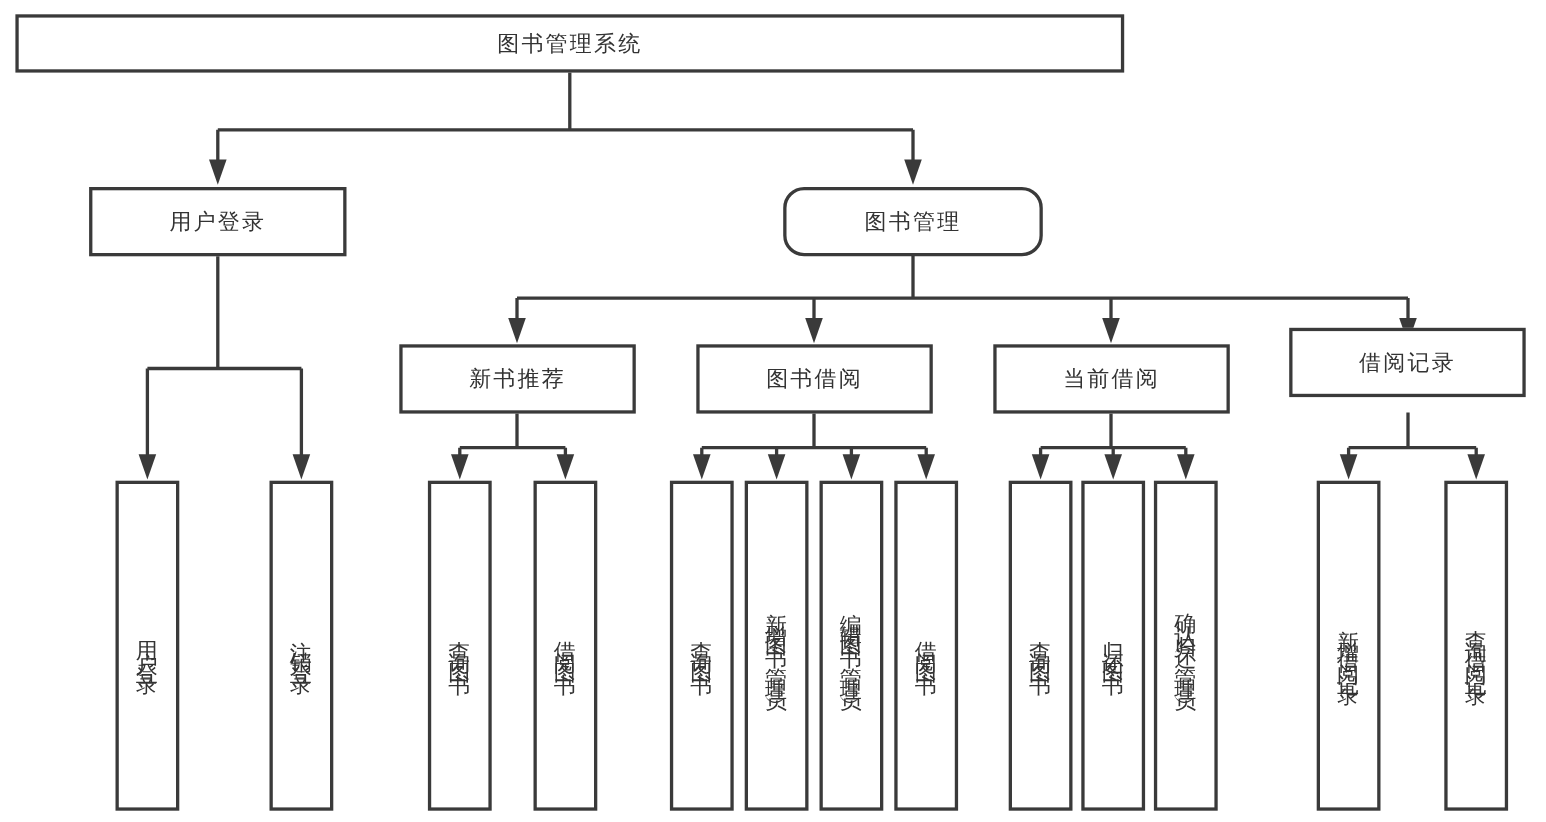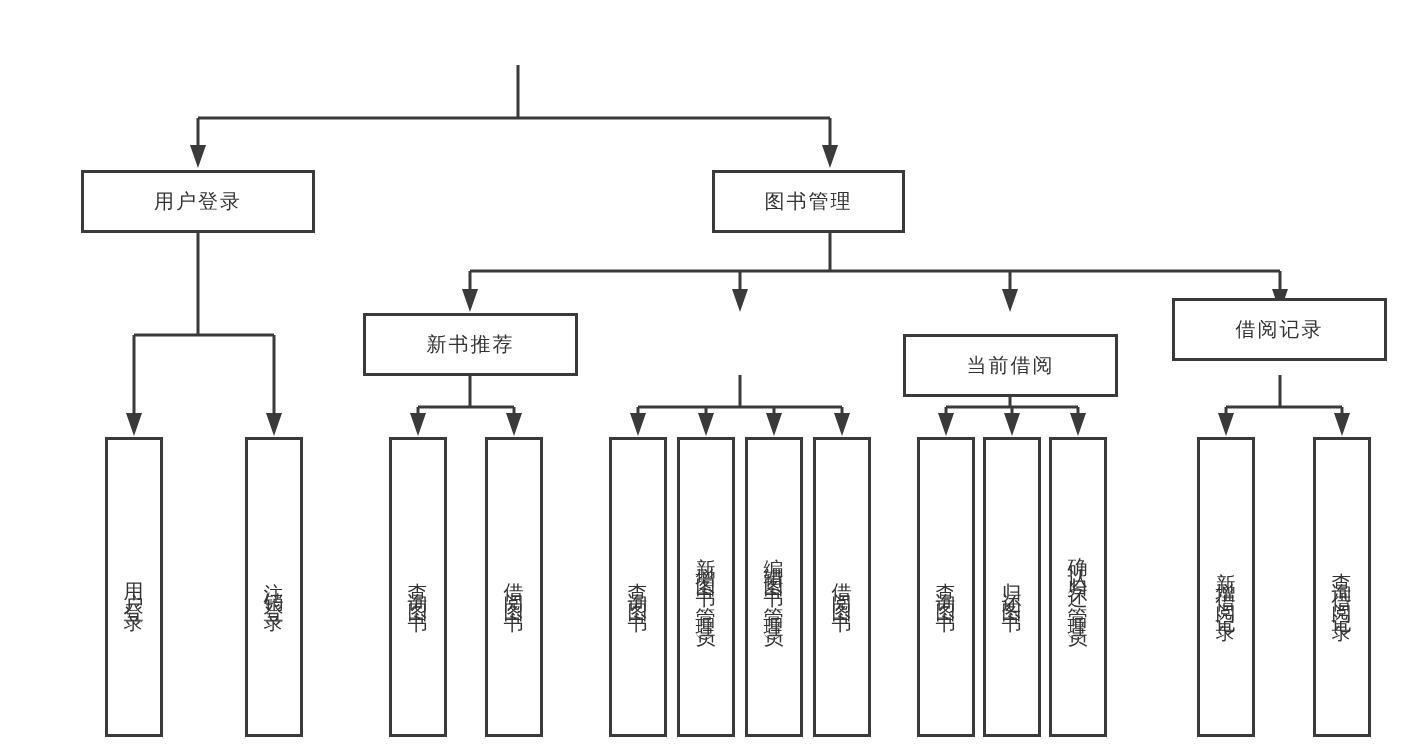--- a/index.html
+++ b/index.html
@@ -87,26 +87,28 @@
       <polygon points="766,413 782,413 774,436"></polygon>
       <polygon points="834,413 850,413 842,436"></polygon>
       <polygon points="938,413 954,413 946,436"></polygon>
       <polygon points="1004,413 1020,413 1012,436"></polygon>
       <polygon points="1070,413 1086,413 1078,436"></polygon>
       <polygon points="1218,413 1234,413 1226,436"></polygon>
       <polygon points="1334,413 1350,413 1342,436"></polygon>
     </g>
   </svg>
 
+  <div class="node lvl1">图书管理系统</div>
 
   <div class="node" style="left:81px; top:170px; width:234px; height:63px;">用户登录</div>
-  <div class="node" style="left:712px; top:170px; width:193px; height:63px;">图书管理</div>
+  <div class="node" style="left:712px; top:170px; width:236px; height:63px;border-radius:19px;">图书管理</div>
 
   <div class="node" style="left:363px; top:313px; width:215px; height:63px;">新书推荐</div>
-  <div class="node" style="left:903px; top:313px; width:215px; height:63px;margin-top:21px;">当前借阅</div>
+  <div class="node" style="left:633px; top:313px; width:215px; height:63px;">图书借阅</div>
+  <div class="node" style="left:903px; top:313px; width:215px; height:63px;">当前借阅</div>
   <div class="node" style="left:1172px; top:298px; width:215px; height:63px;">借阅记录</div>
 
   <div class="node leaf" style="left:105px;">
     <span class="vtext">用户登录</span>
   </div>
   <div class="node leaf" style="left:245px;">
     <span class="vtext">注销登录</span>
   </div>
 
   <div class="node leaf" style="left:389px;">

